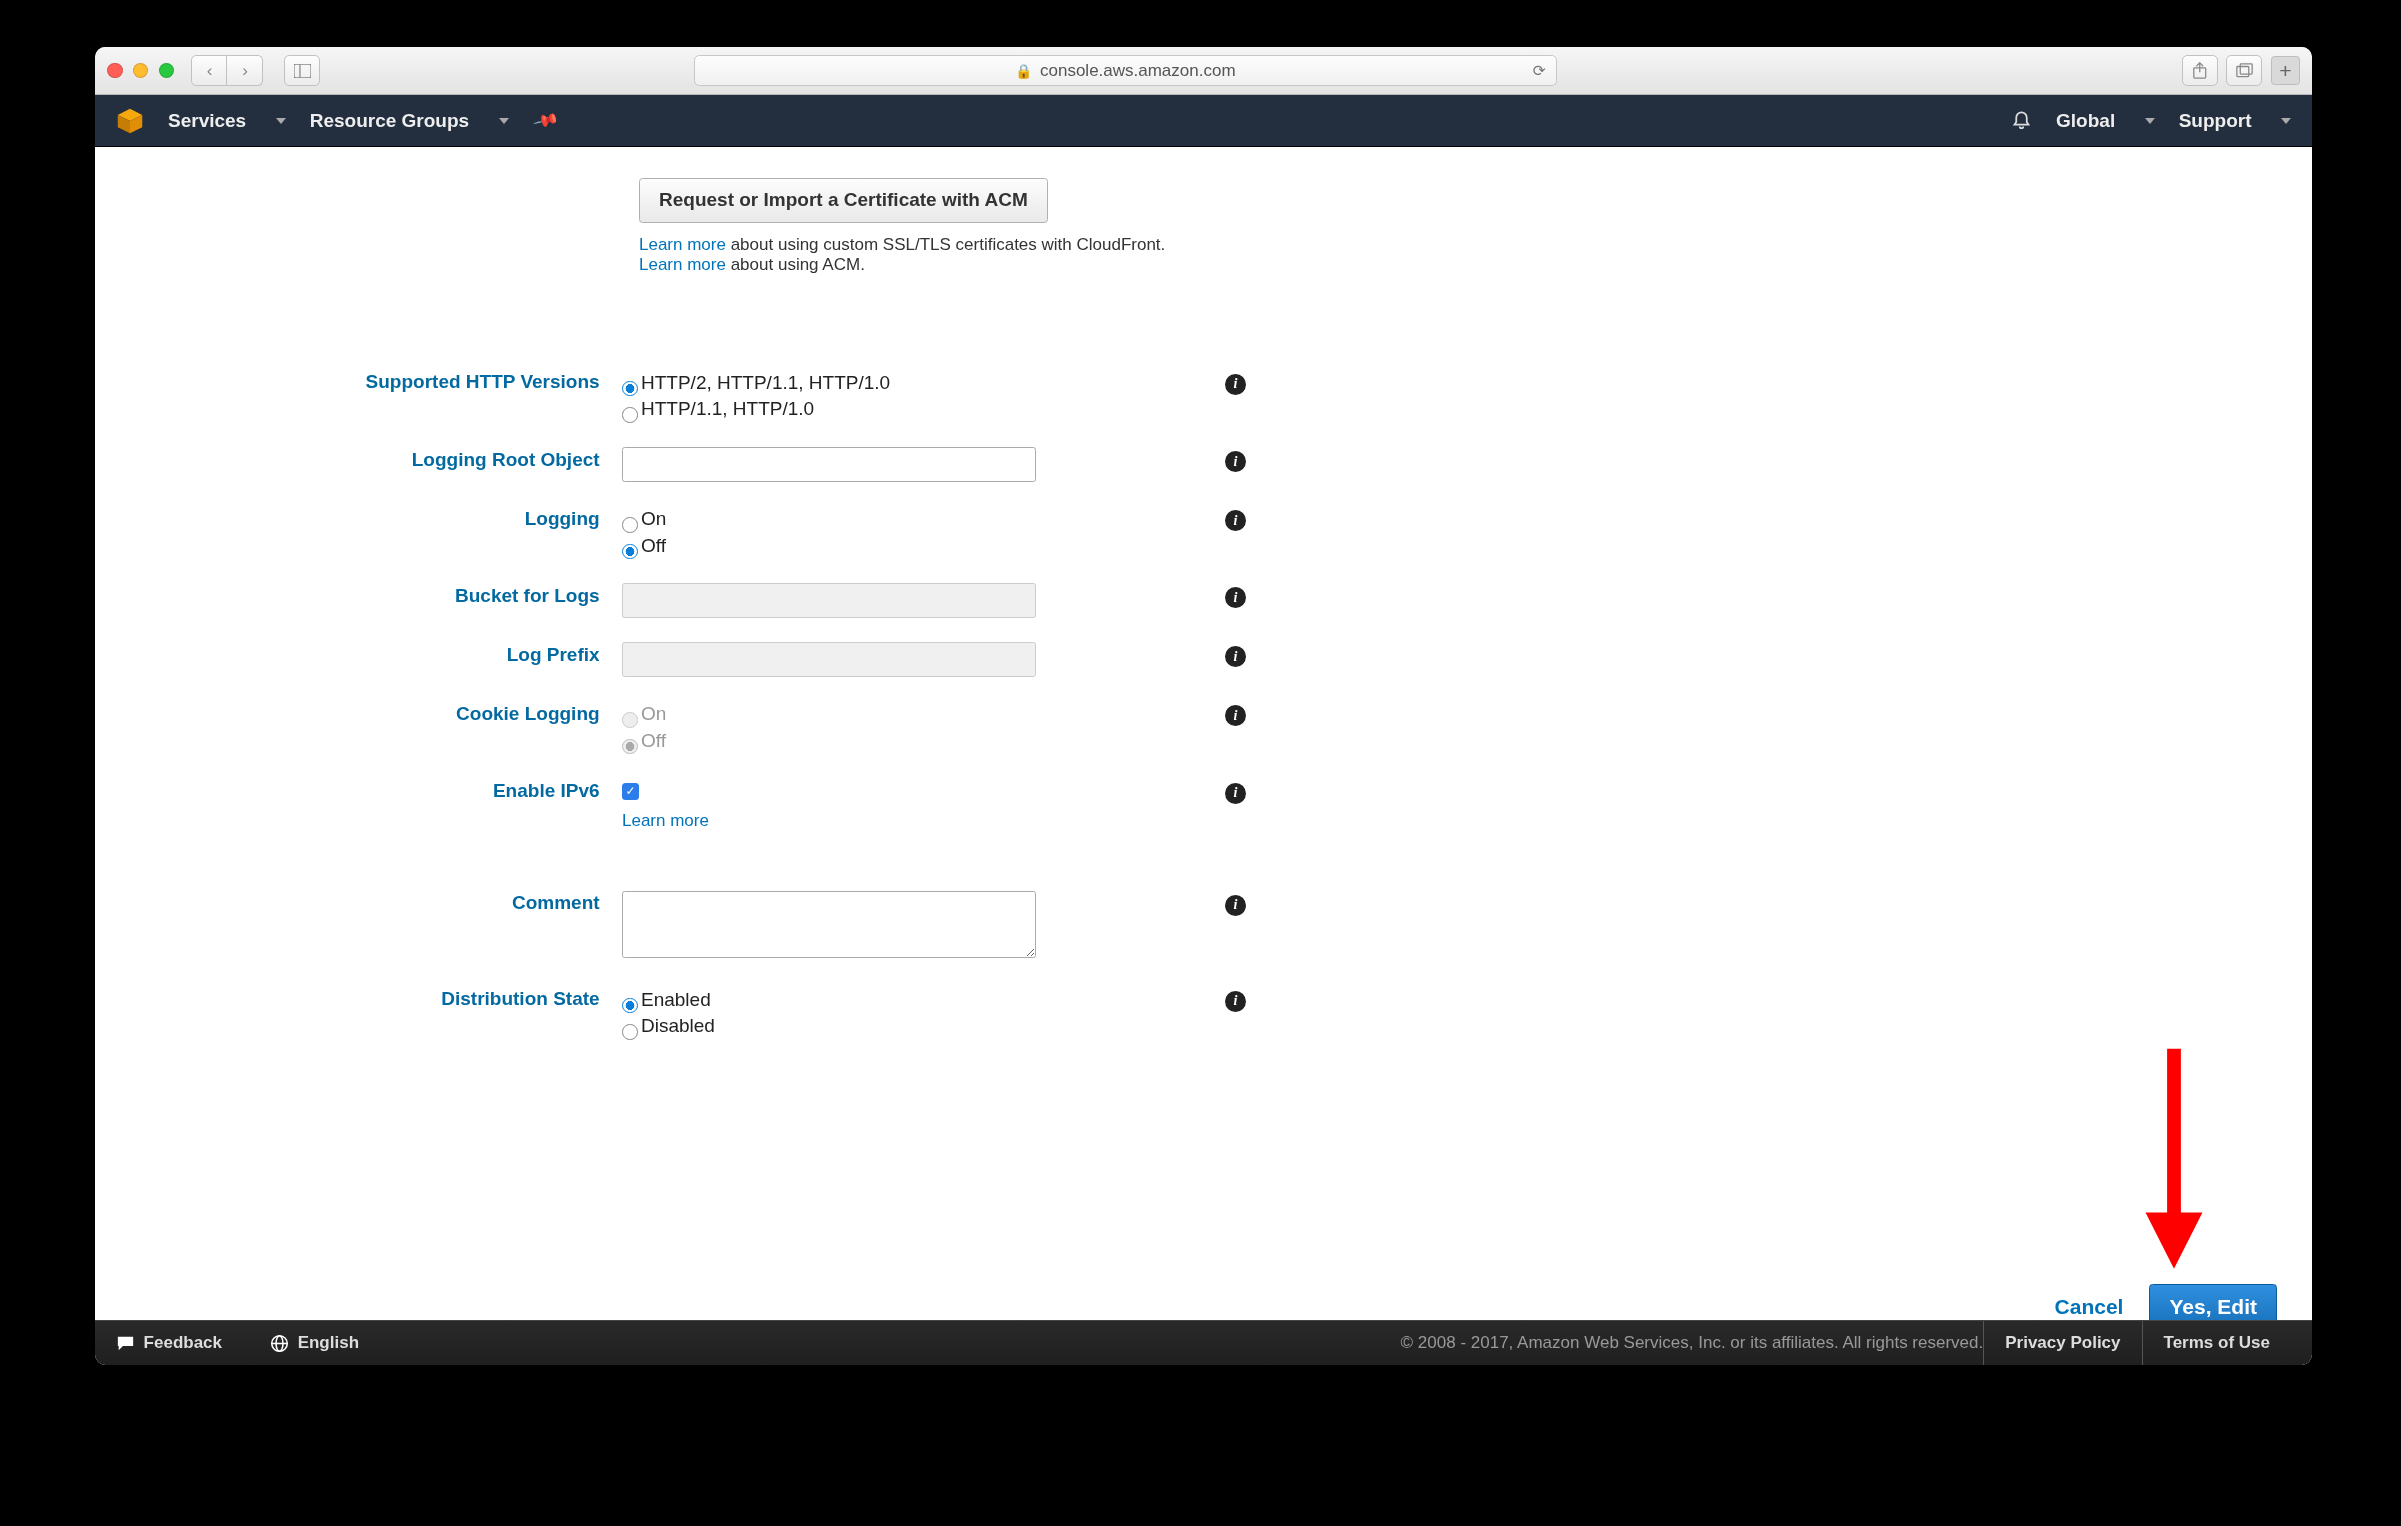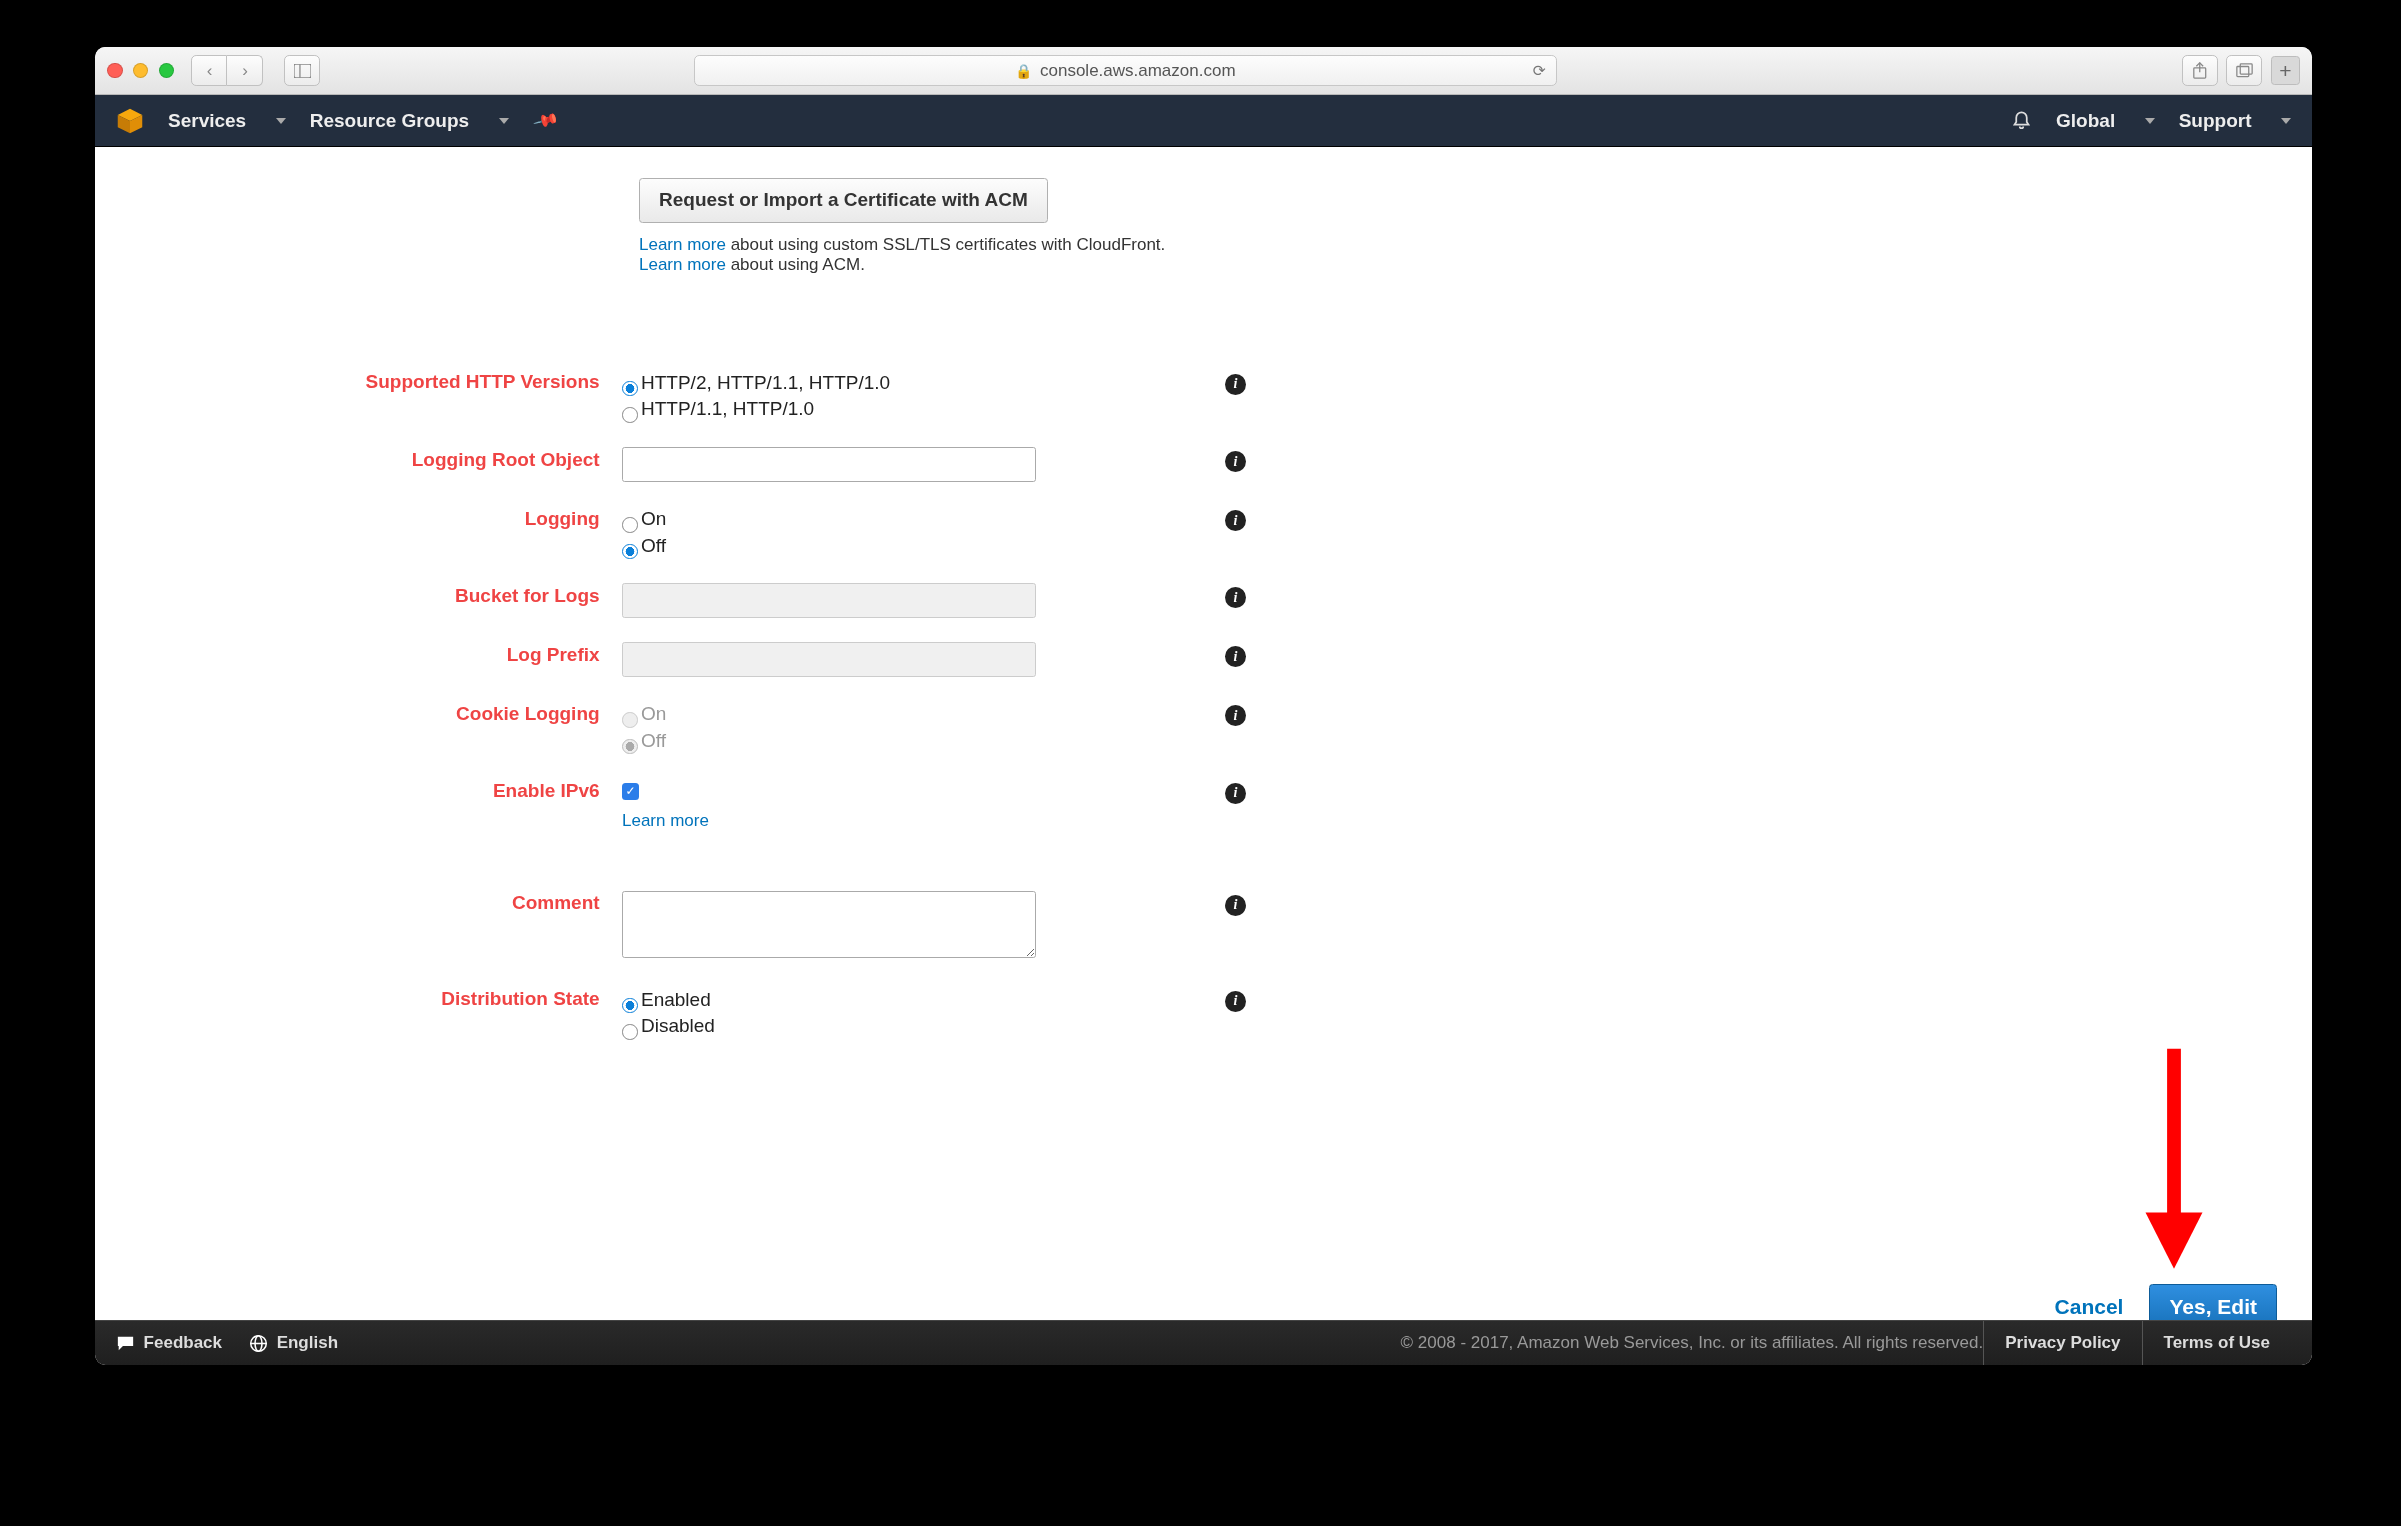--- a/index.html
+++ b/index.html
@@ -88,21 +88,21 @@
     background:linear-gradient(#fdfdfd,#e9e9e9);
     border:0.9px solid #b0b0b0;
     border-radius:3.5px;
     font-size:19px; font-weight:600; color:#333;
   }
   .helptext{ margin-left:466px; margin-top:12px; font-size:17px; color:#333;}
   .helptext a{ color:#0073bb; text-decoration:none;}
 
   .row{ display:flex; align-items:flex-start; margin-top:24px; position:relative;}
   .row.first{ margin-top:95px;}
-  .lbl{ width:449px; text-align:right; padding-right:22.4px; font-size:19px; font-weight:600; color:#ef4444; padding-top:1.7px;}
+  .lbl{ width:449px; text-align:right; padding-right:22.4px; font-size:19px; font-weight:600; color:#0369a1; padding-top:1.7px;}
   .ctrl{ width:440px; font-size:19px; color:#222;}
   .info{ position:absolute; left:1052px; top:1.7px; font-size:19px; color:#222;}
   .info .i{ display:inline-flex;width:21px;height:21px;border-radius:50%;background:#222;color:#fff;align-items:center;justify-content:center;font-style:italic;font-family:Georgia,serif;font-weight:bold;font-size:14px;}
   .radio-line{ display:flex; align-items:flex-end; gap:3.5px; line-height:1.4;}
   .radio{ width:15.5px;height:15.5px;border:1.7px solid #888;border-radius:50%;display:inline-block;flex:none;}
   .radio.sel{ border-color:#0a7fd9; background:radial-gradient(circle,#0a7fd9 45%, #fff 48%);}
   .radio.dis{ border-color:#ccc; background:#eee;}
   .radio.dis.sel{ background:radial-gradient(circle,#aaa 45%, #eee 48%); border-color:#bbb;}
   .txtinput{ width:414px; height:35px; border:0.9px solid #aaa; border-radius:2.6px; background:#fff; padding:3.5px 7px;}
   .txtinput.dis{ background:#f0f0f0; border-color:#ccc;}
@@ -118,21 +118,21 @@
   .arrow{ position:absolute; right:99px; top:893px; pointer-events:none;}
   .arrow svg{ width:78px; height:233px;}
 
   
   .footer{
     height:45px;
     background:linear-gradient(#2a2a2a,#1f1f1f);
     border-top:0.9px solid #444;
     display:flex; align-items:center; color:#ddd; font-size:17px; padding:0 21px;
   }
-  .footer .left{ display:flex; gap:27px; align-items:flex-end;}
+  .footer .left{ display:flex; gap:48px; align-items:flex-end;}
   .footer .fb, .footer .lang{ display:flex; gap:8.6px; align-items:center; font-weight:600;}
   .footer .mid{ margin-left:auto; color:#999;}
   .footer .links{ display:flex;}
   .footer .flink{ padding:0 21px; border-left:0.9px solid #555; height:45px; display:flex;align-items:center; font-weight:600;}
   .caret{display:inline-block;width:0;height:0;border-left:5.2px solid transparent;border-right:5.2px solid transparent;border-top:6px solid #aaa;margin-left:3.5px;vertical-align:middle;}
 </style>
 </head>
 <body>
 
 <div class="outer">

